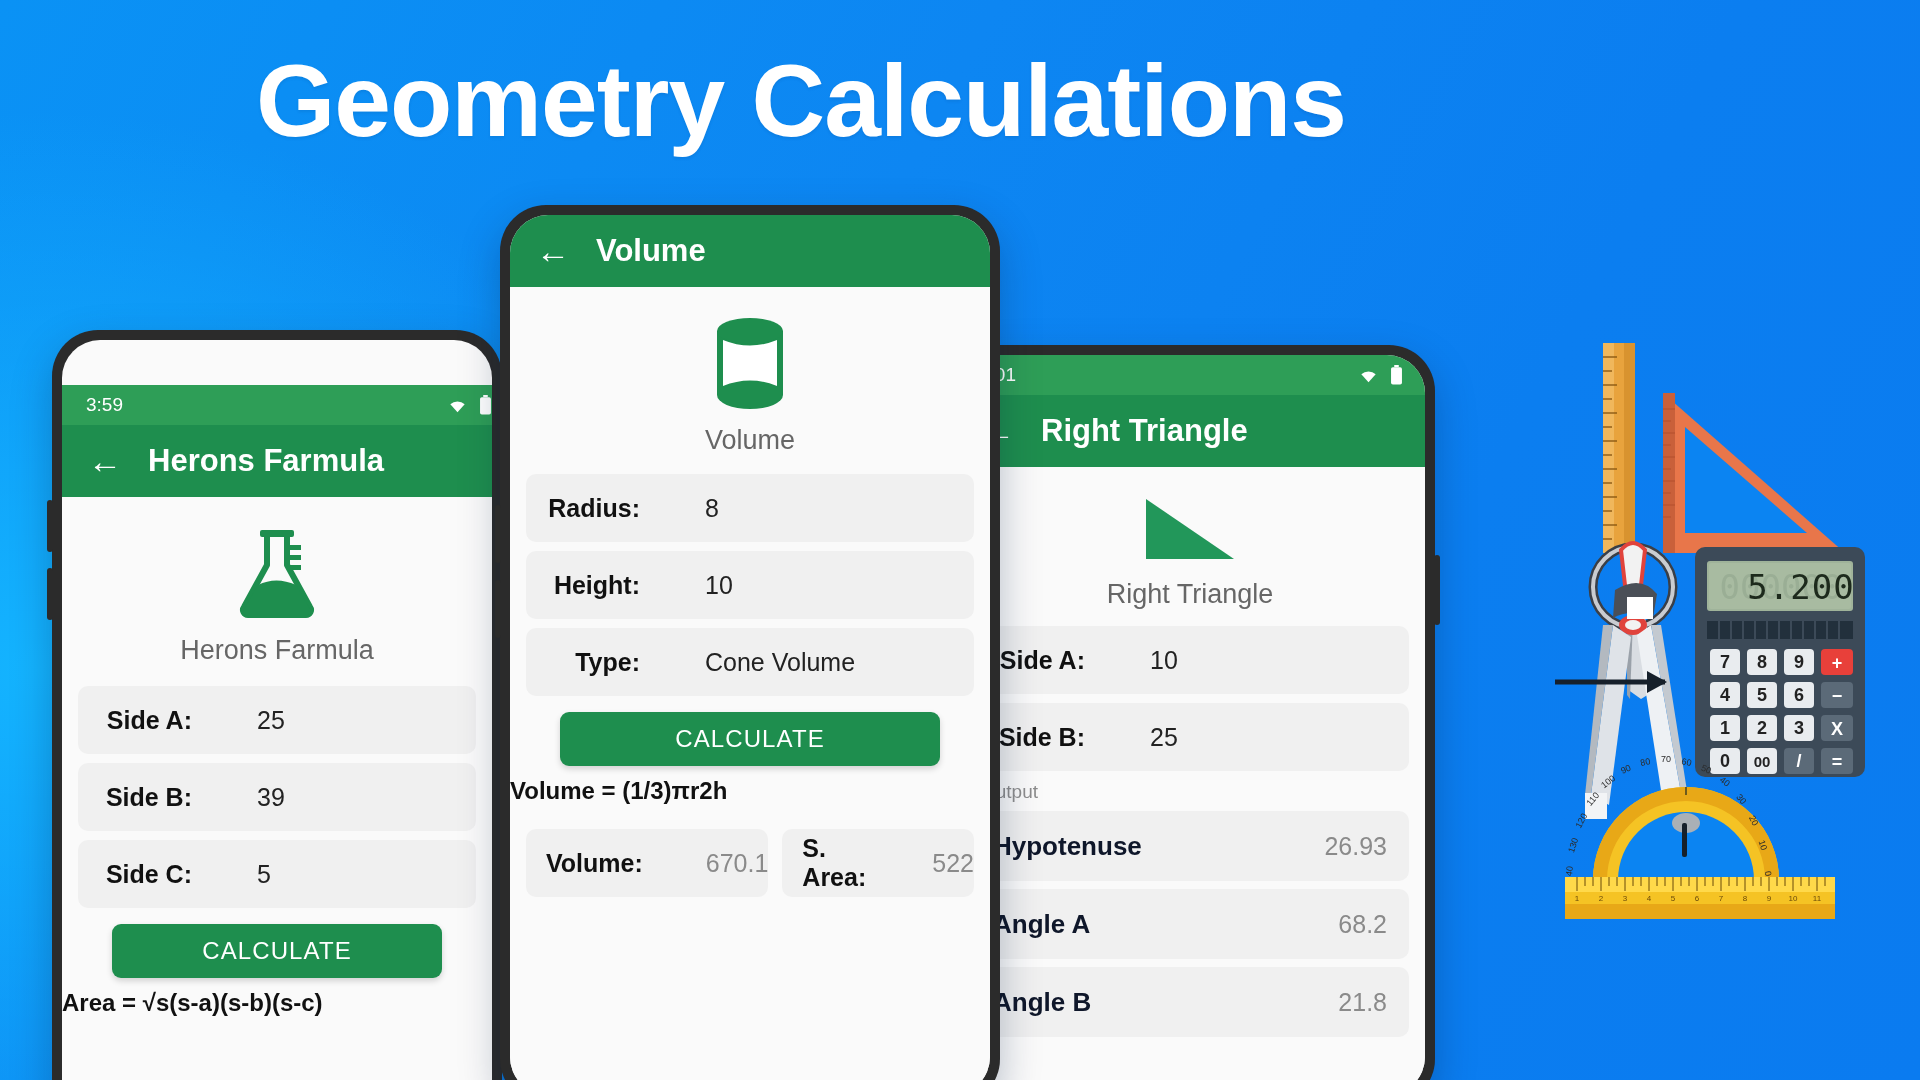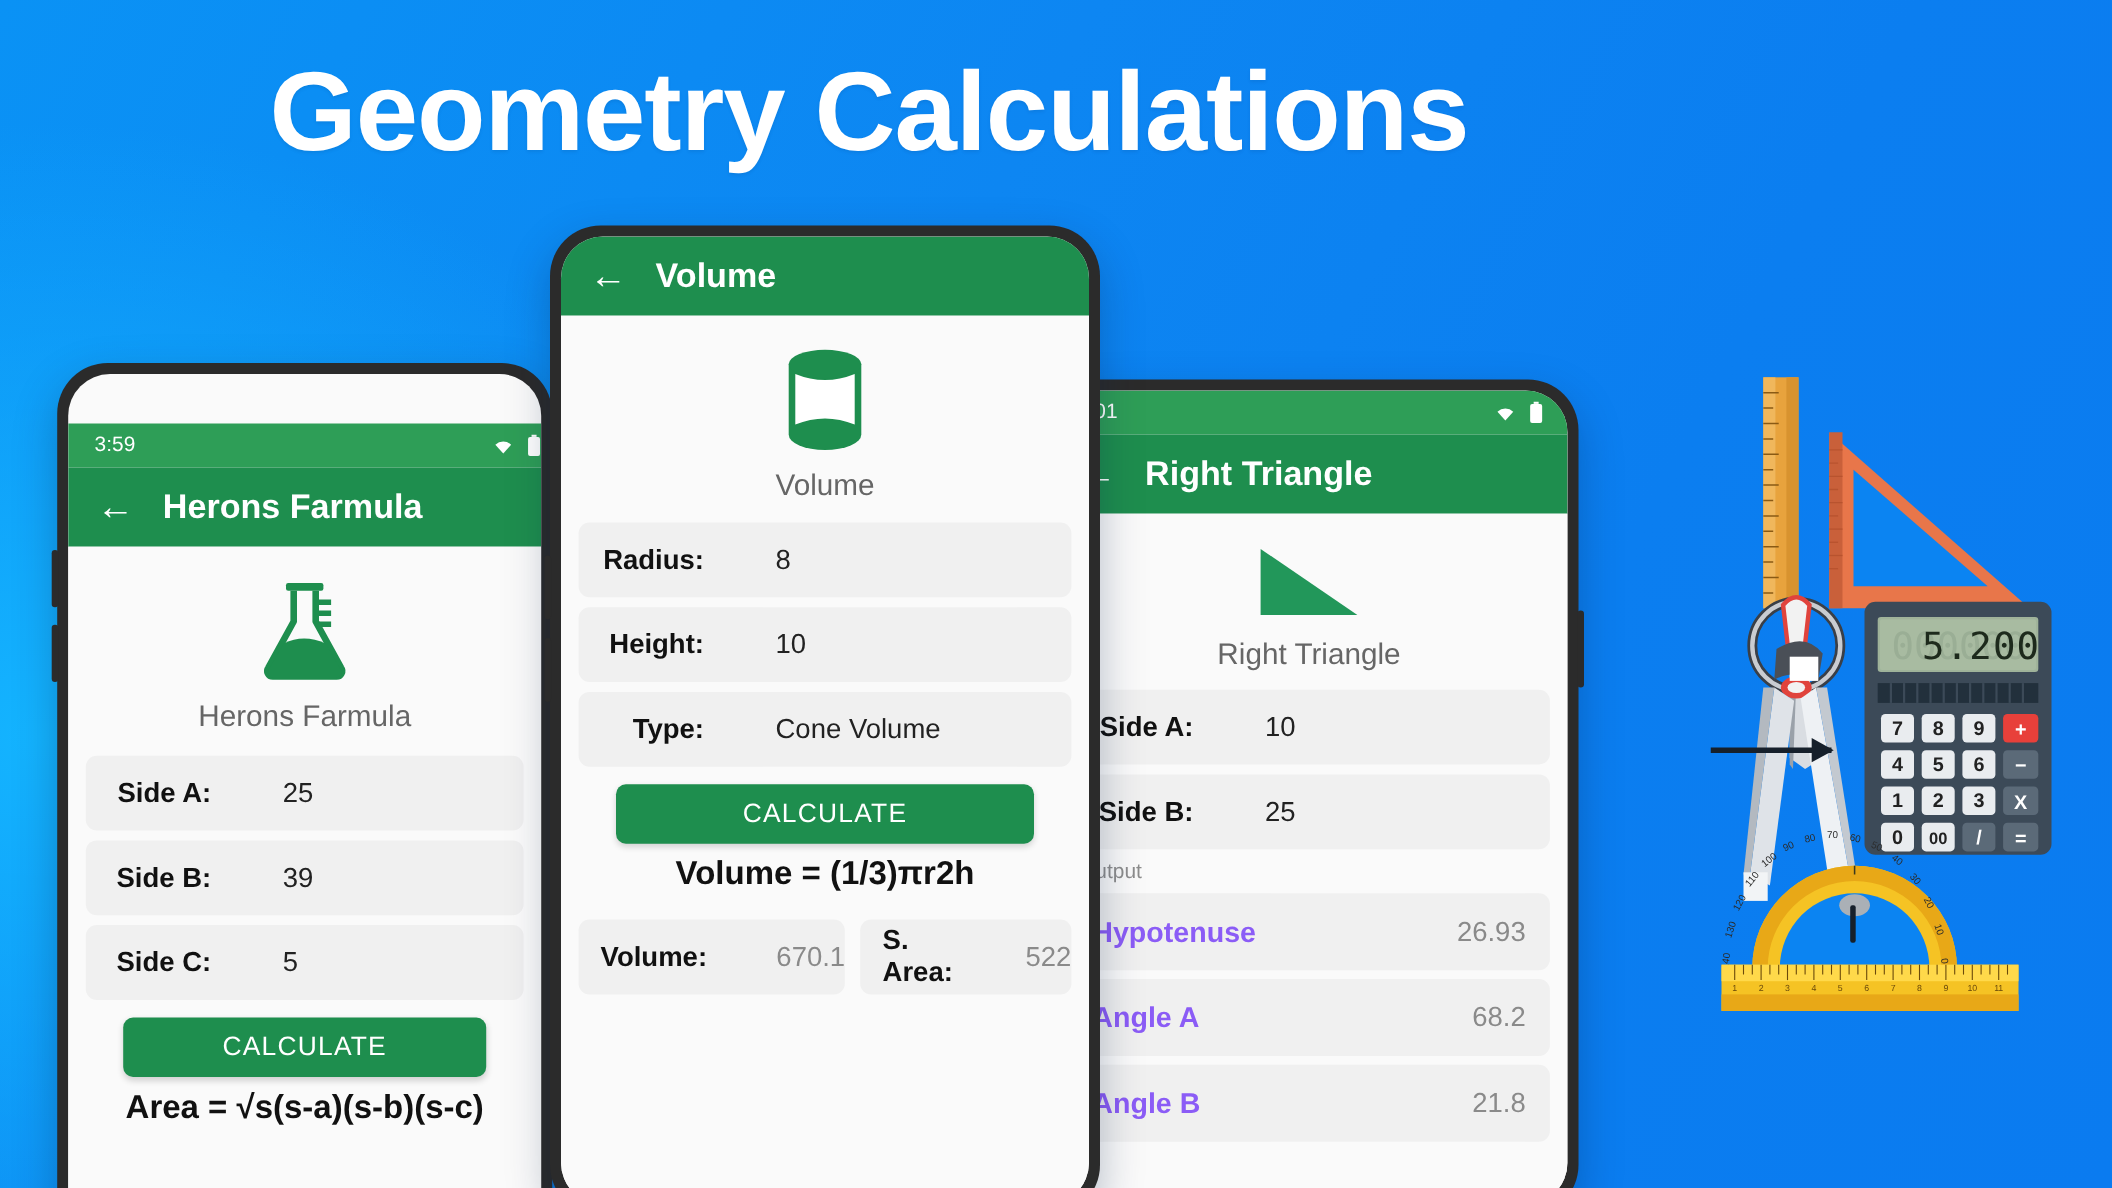--- a/index.html
+++ b/index.html
@@ -7,21 +7,21 @@
   body {
     font-family: "Liberation Sans", sans-serif;
     background:
       radial-gradient(ellipse 1100px 900px at 2% 62%, #14b4ff 0%, rgba(20,180,255,0) 62%),
       linear-gradient(118deg, #0a92f5 0%, #0d86f2 40%, #0b7ef0 70%, #0a7bf0 100%);
     position:relative;
   }
 
   
   .title {
-    position:absolute; top:48px; left:0; width:1580px;
+    position:absolute; top:48px; left:11px; width:1580px;
     text-align:center; color:#ffffff;
     font-size:102px; font-weight:bold; letter-spacing:-1px;
     line-height:1.05;
     text-shadow: 0 2px 3px rgba(0,40,90,0.10);
   }
 
   
   .phone {
     position:absolute;
     background:#2b2b2b;
@@ -81,42 +81,42 @@
 
   .calc-btn {
     background:#1e8e4e; color:#fff;
     border-radius:9px; height:54px;
     margin:16px 50px 11px 50px;
     display:flex; align-items:center; justify-content:center;
     font-size:24px; letter-spacing:1.1px; font-weight:500;
     box-shadow:0 3px 6px rgba(0,0,0,0.16);
   }
   .formula {
-    text-align:center; font-size:30px; font-weight:bold; color:#111;
+    font-size:24px; font-weight:bold; color:#111;
     margin-top:10px;
   }
 
   
   #phone-left { left:52px; top:330px; width:450px; height:820px; z-index:1; }
   #phone-left .statusbar { padding-right:0;margin-top:45px; }
 
   
   #phone-mid { left:500px; top:205px; width:500px; height:900px; z-index:3; }
 
   
   #phone-right { left:945px; top:345px; width:490px; height:760px; z-index:2; }
 
   .out-header { font-size:19px; color:#8d8d8d; margin:10px 0 4px 26px; }
   .outrow {
     background:#f0f0f0; border-radius:10px;
     margin:8px 16px; height:70px;
     display:flex; align-items:center; justify-content:space-between;
     padding:0 22px 0 22px;
   }
-  .outrow .o-label { font-size:26px; font-weight:bold; color:#8b5cf6; }
+  .outrow .o-label { font-size:26px; font-weight:bold; color:#0f172a; }
   .outrow .o-value { font-size:25px; color:#8a8a8a; }
 
   .two-col { display:flex; gap:14px; margin:10px 16px; }
   .two-col .field { margin:0; flex:1; }
   .two-col .field .f-label { width:auto; text-align:left; padding:0 16px 0 20px; }
 
   
   #illustration { position:absolute; left:1555px; top:325px; width:360px; height:650px; z-index:1; }
 </style>
 </head>

